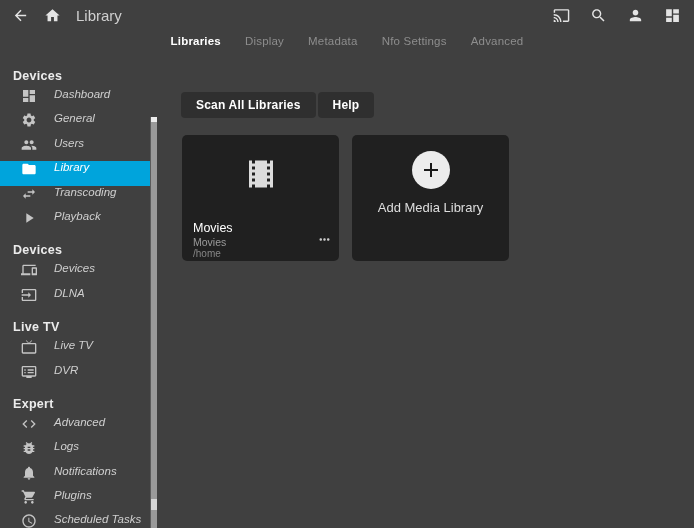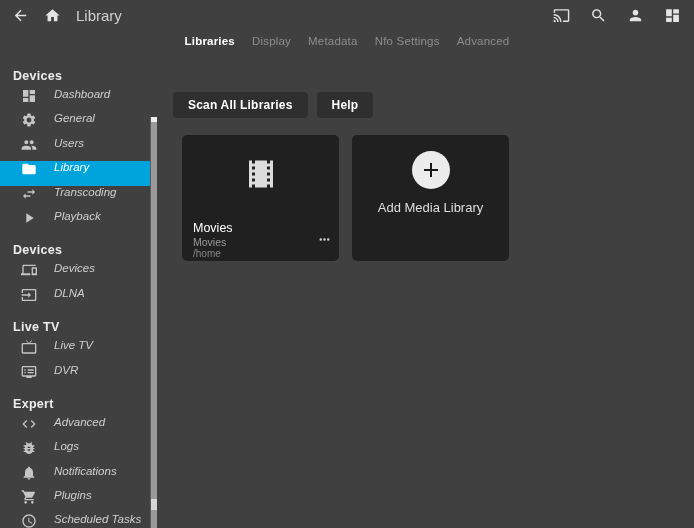--- a/index.html
+++ b/index.html
@@ -12,21 +12,21 @@
   .h-left{display:flex;align-items:center;}
   .h-right{display:flex;align-items:center;gap:13px;}
   .icon-btn{background:none;border:none;color:#e4e4e4;width:24px;height:24px;display:flex;
             align-items:center;justify-content:center;padding:0;cursor:pointer;}
   .icon-btn svg{width:17px;height:17px;display:block;}
   .h-title{font-size:15px;color:#cfcfcf;margin-left:12px;}
   .h-left .icon-btn + .icon-btn{margin-left:8px;}
 
   
   .tabs{position:absolute;top:28px;left:0;right:0;height:26px;display:flex;
-        justify-content:center;align-items:center;gap:11px;}
+        justify-content:center;align-items:center;gap:18px;}
   .tab{font-size:11.5px;color:#8d8d8d;background:none;border:none;padding:2px 3px;
        cursor:pointer;font-family:inherit;letter-spacing:.2px;}
   .tab.active{color:#fff;font-weight:bold;}
 
   
   .sidebar{position:absolute;top:55px;left:0;width:157px;bottom:0;overflow:hidden;padding-top:5px;box-sizing:border-box;}
   .section-title{font-size:12.5px;font-weight:600;color:#ececec;padding:8px 0 4px 13px;
                  line-height:16px;letter-spacing:.3px;}
   .side-item{height:24.4px;display:flex;align-items:flex-start;padding-left:21px;width:150px;
              box-sizing:border-box;cursor:pointer;color:#cfcfcf;font-style:italic;}
@@ -35,21 +35,21 @@
   .side-item.selected{background:#00a4dc;color:#fff;}
   .side-item.selected svg{color:#fff;}
 
   .scrollbar{position:absolute;top:62px;right:0;width:7px;bottom:0;background:#9a9a9a;
              border-left:1px solid #5c5c5c;box-sizing:border-box;cursor:pointer;}
   .scrollbar::before{content:"";position:absolute;top:0;left:0;right:0;height:5px;background:#ededed;}
   .scrollbar::after{content:"";position:absolute;bottom:18px;left:0;right:0;height:11px;background:#d6d6d6;}
 
   
   .main{position:absolute;left:157px;top:55px;right:0;bottom:0;}
-  .actions{margin:37px 0 0 16px;display:flex;gap:9px;}
+  .actions{margin:37px 0 0 24px;display:flex;gap:2px;}
   .btn{background:#2f2f2f;color:#fff;border:none;border-radius:4px;height:26px;padding:0 15px;
        font-size:12px;font-weight:bold;font-family:inherit;cursor:pointer;letter-spacing:.2px;}
 
   .cards{margin:17px 0 0 25px;display:flex;gap:13px;}
   .card{width:157px;height:126px;background:#202020;border-radius:5px;position:relative;box-sizing:border-box;}
   .lib-card{cursor:pointer;}
   .film-wrap{position:absolute;top:21px;left:0;right:0;display:flex;justify-content:center;color:#dcdcdc;}
   .film-wrap svg{width:36px;height:36px;}
   .card-footer{position:absolute;left:11px;right:30px;bottom:1px;}
   .lib-name{font-size:12.5px;color:#fff;line-height:15px;}

